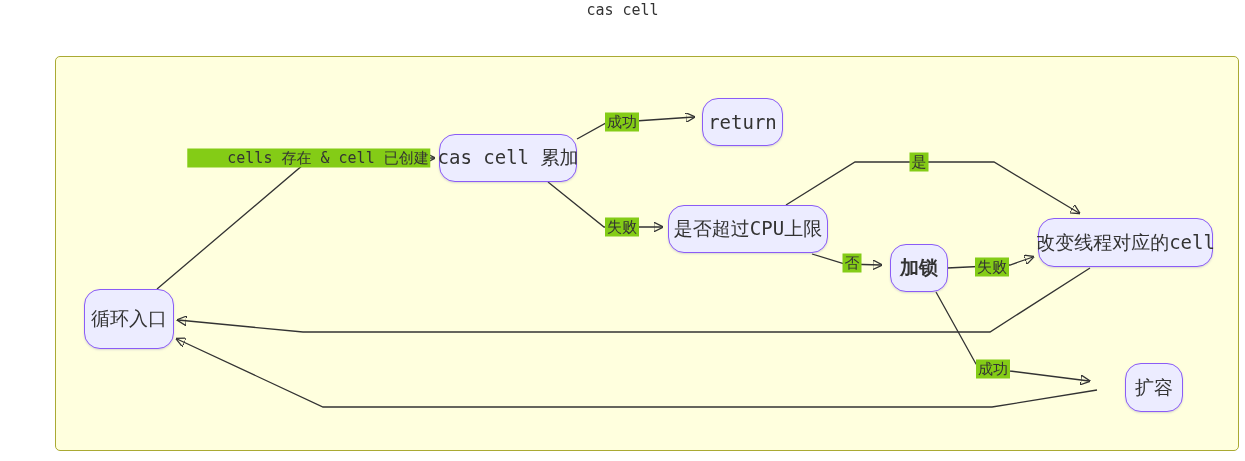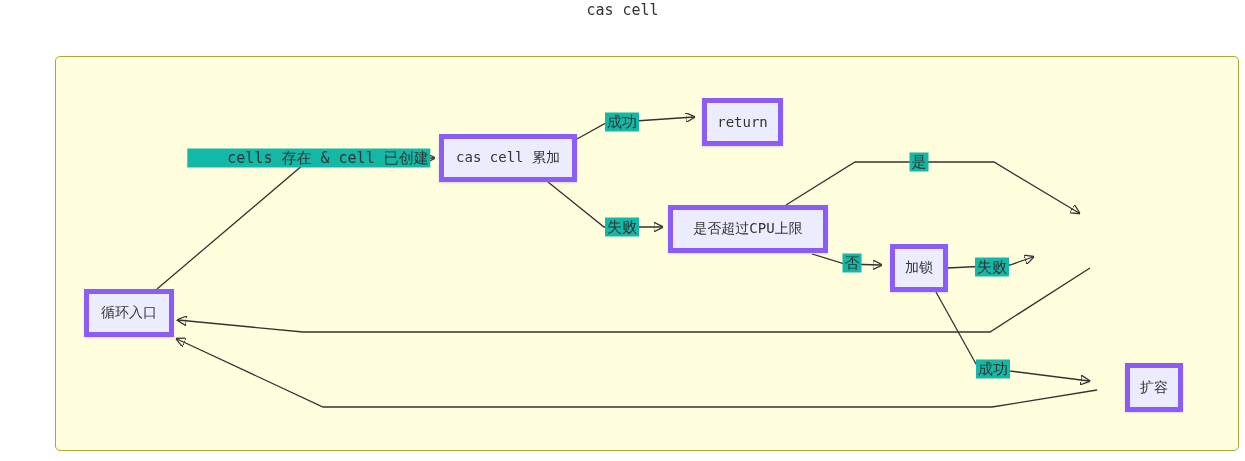--- a/index.html
+++ b/index.html
@@ -48,35 +48,35 @@
   }
   svg.edges path {
     fill: none;
     stroke: #333333;
     stroke-width: 1.3px;
   }
   .node {
     position: absolute;
     box-sizing: border-box;
     background: #ececff;
-    border: 5px solid #8b5cf6;
-    border-radius: 0;
+    border: 1px solid #8b5cf6;
+    border-radius: 16px;
     display: flex;
     align-items: center;
     justify-content: center;
-    font-size: 14px;
+    font-size: 19px;
     color: #333333;
     white-space: nowrap;
     z-index: 2;
     box-shadow: 0 1px 2px rgba(120,120,170,0.28);
   }
   .edge-label {
     position: absolute;
     transform: translate(-50%, -50%);
-    background: #14b8a6;
+    background: #84cc16;
     color: #333333;
     font-size: 15px;
     line-height: 19px;
     padding: 0 2px;
     white-space: nowrap;
     z-index: 2;
   }
 </style>
 </head>
 <body>
@@ -96,30 +96,31 @@
     <path d="M577,139 L606,123 L694,117" marker-end="url(#arrow)"></path>
     <path d="M548,182 L604,227 L662,227" marker-end="url(#arrow)"></path>
     <path d="M786,205 L855,162 L994,162 L1079,213" marker-end="url(#arrow)"></path>
     <path d="M812,254 L845,264 L881,265" marker-end="url(#arrow)"></path>
     <path d="M947,268 L1010,265 L1033,257" marker-end="url(#arrow)"></path>
     <path d="M936,292 L976,364 L1010,371 L1089,381" marker-end="url(#arrow)"></path>
     <path d="M1090,268 L990,332 L303,332 L178,320" marker-end="url(#arrow)"></path>
     <path d="M1097,390 L992,407 L323,407 L177,339" marker-end="url(#arrow)"></path>
   </svg>
 
-  <div class="node" style="left:84px;top:289px;width:90px;height:48px;">循环入口</div>
+  <div class="node" style="left:84px;top:289px;width:90px;height:60px;">循环入口</div>
 
   <div class="node" style="left:439px;top:134px;width:138px;height:48px;">cas cell 累加</div>
 
   <div class="node" style="left:702px;top:98px;width:81px;height:48px;">return</div>
 
   <div class="node" style="left:668px;top:205px;width:160px;height:48px;">是否超过CPU上限</div>
 
-  <div class="node" style="left:890px;top:244px;width:58px;height:48px;">加锁</div>
+  <div class="node" style="left:890px;top:244px;width:58px;height:48px;font-weight:bold;">加锁</div>
 
+  <div class="node" style="left:1038px;top:218px;width:175px;height:49px;">改变线程对应的cell</div>
 
   <div class="node" style="left:1125px;top:363px;width:58px;height:49px;">扩容</div>
 
   <div class="edge-label" style="left:309px;top:158px;padding-left:40px;">cells 存在 &amp; cell 已创建</div>
 
   <div class="edge-label" style="left:622px;top:122px;">成功</div>
 
   <div class="edge-label" style="left:622px;top:227px;">失败</div>
 
   <div class="edge-label" style="left:919px;top:162px;">是</div>

